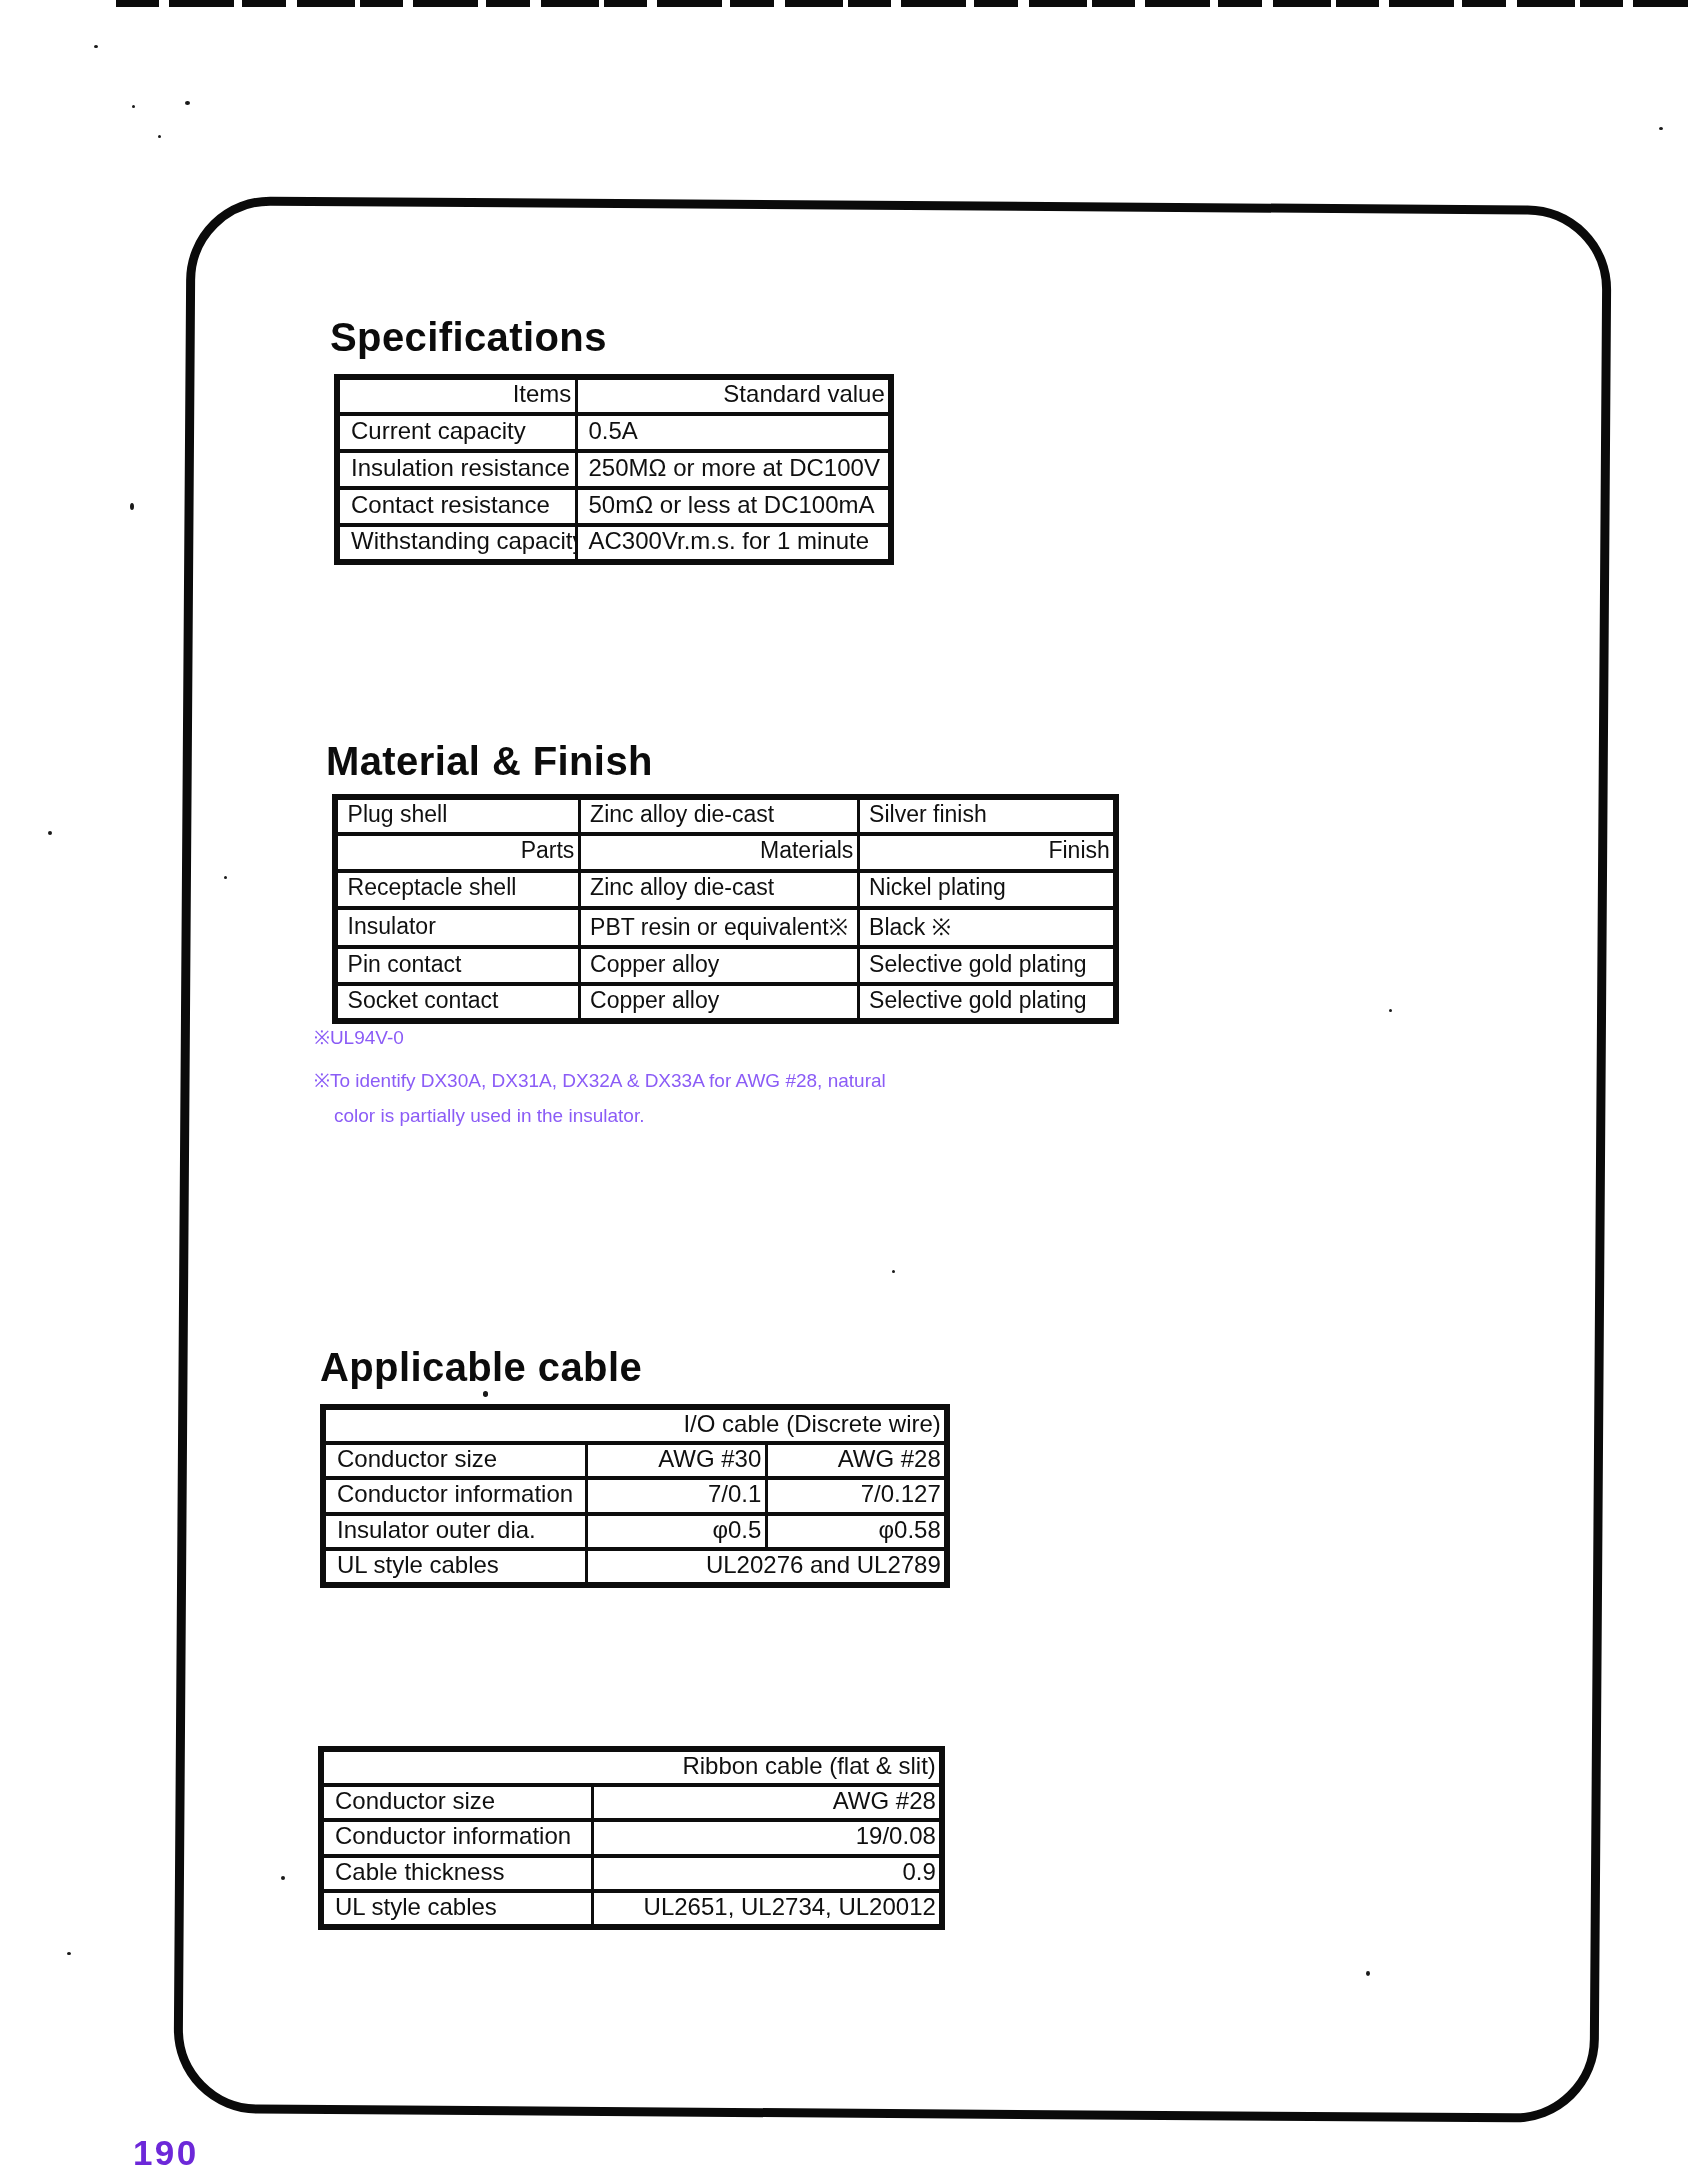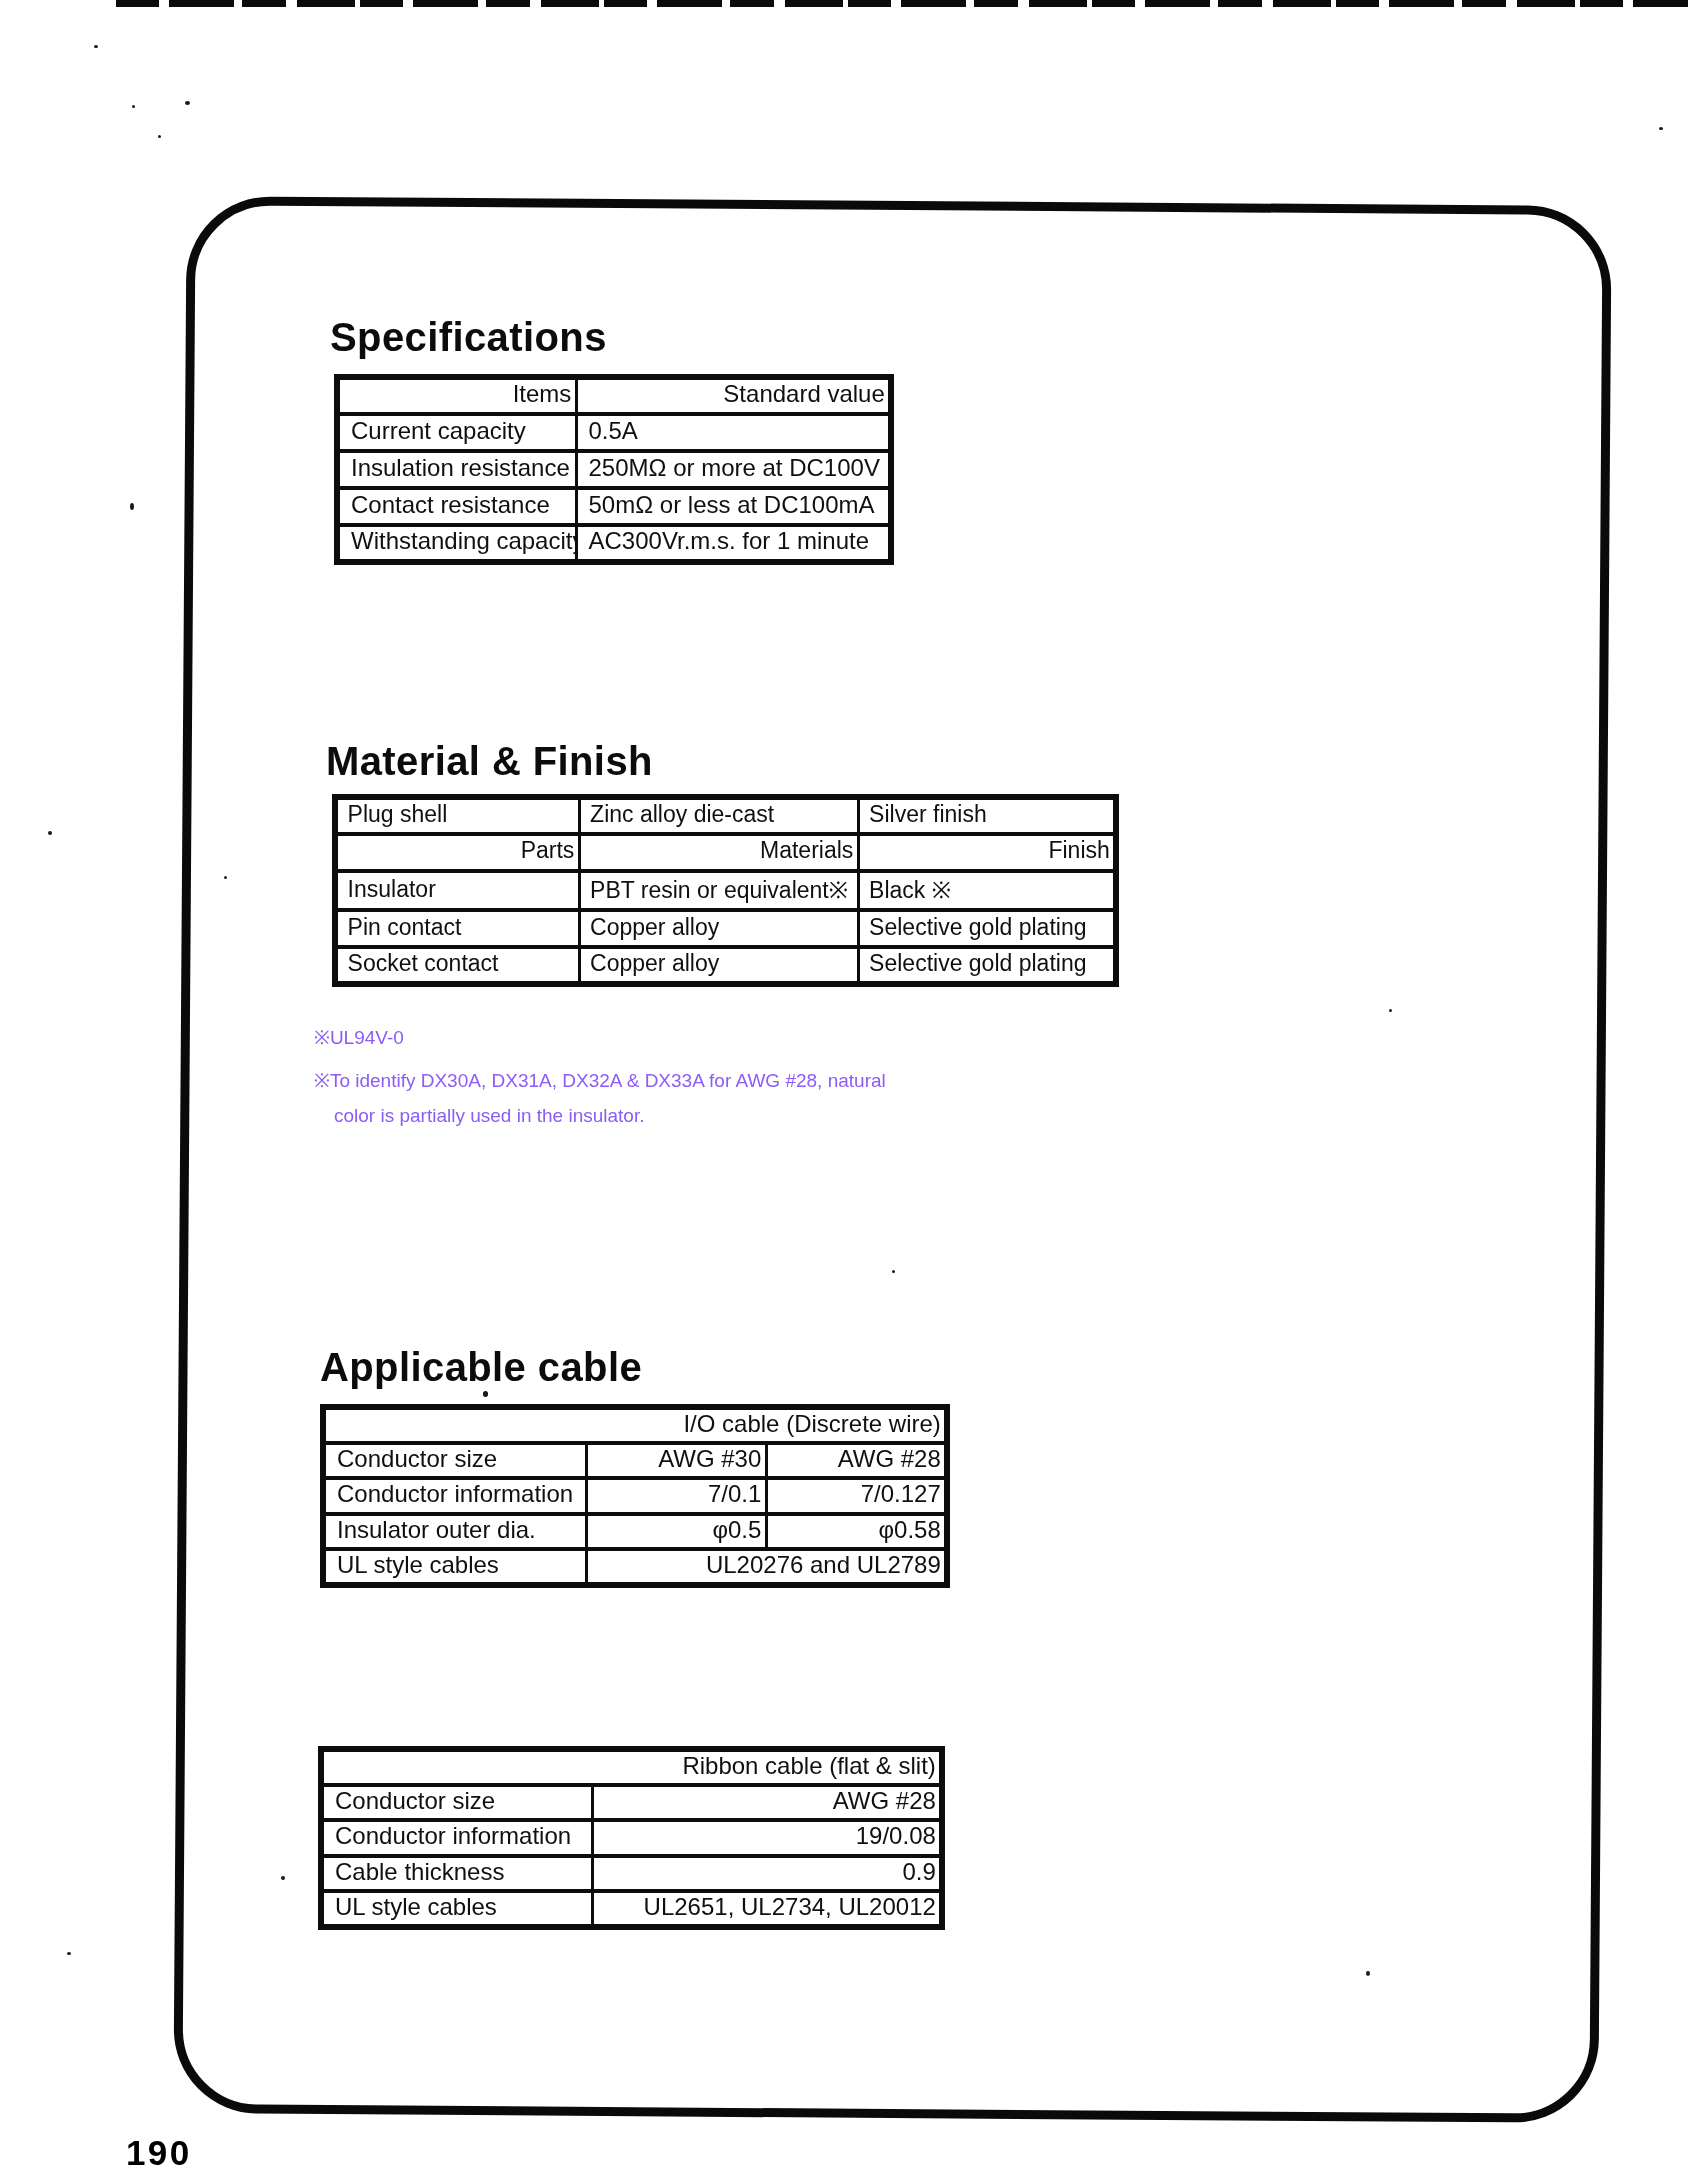--- a/index.html
+++ b/index.html
@@ -33,22 +33,22 @@
   }
   table.dtable td{
     border:3.2px solid #0d0d0d;border-top-width:4px;border-bottom-width:4px;
     font-size:24px;padding:0 3.2px 3.2px 11px;vertical-align:middle;
     white-space:nowrap;overflow:hidden;color:#101010;
   }
   table.dtable td.ctr{text-align:right;padding-left:3.2px}
   table#mf-table td{font-size:23px;padding-left:9.6px}
   .note{position:absolute;font-size:19px;white-space:nowrap;color:#8b5cf6}
   .page-num{
-    position:absolute;left:126px;top:2133px;font-size:35px;font-weight:700;
-    letter-spacing:2.4px;color:#000000;
+    position:absolute;left:133px;top:2133px;font-size:35px;font-weight:700;
+    letter-spacing:2.4px;color:#6d28d9;
   }
   .spk{position:absolute;background:#1a1a1a;border-radius:50%}
 </style>
 </head>
 <body>
 
 <div class="tear"></div>
 <i class="spk" style="left:94px;top:45px;width:4px;height:3.2px"></i>
 <i class="spk" style="left:185px;top:101px;width:4.8px;height:4px"></i>
 <i class="spk" style="left:132px;top:105px;width:3.2px;height:3.2px"></i>
@@ -110,20 +110,25 @@
     <td>Plug shell</td>
     <td>Zinc alloy die-cast</td>
     <td>Silver finish</td>
   </tr>
   <tr style="height:37px">
     <td class="ctr">Parts</td>
     <td class="ctr">Materials</td>
     <td class="ctr">Finish</td>
   </tr>
   <tr style="height:37px">
+    <td>Receptacle shell</td>
+    <td>Zinc alloy die-cast</td>
+    <td>Nickel plating</td>
+  </tr>
+  <tr style="height:37px">
     <td>Insulator</td>
     <td>PBT resin or equivalent※</td>
     <td>Black ※</td>
   </tr>
   <tr style="height:37px">
     <td>Pin contact</td>
     <td>Copper alloy</td>
     <td>Selective gold plating</td>
   </tr>
   <tr style="height:37px">

